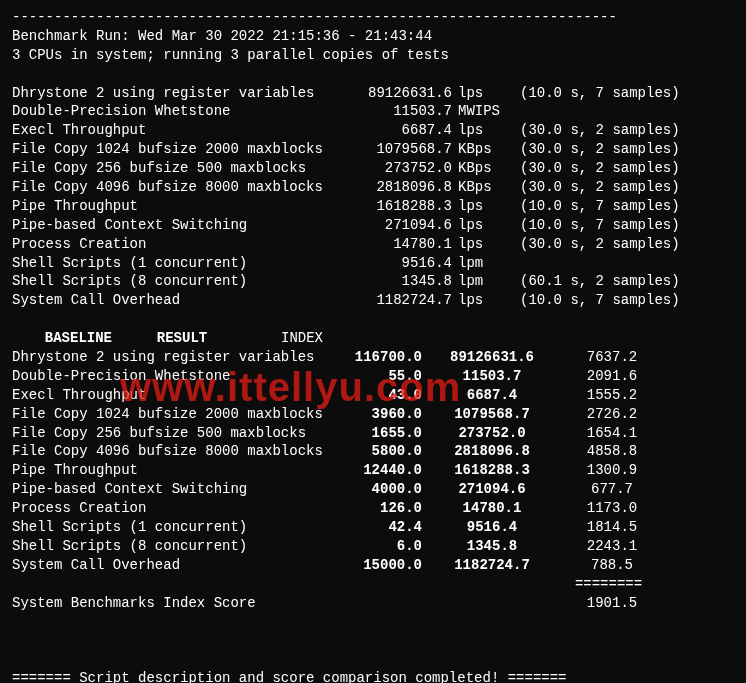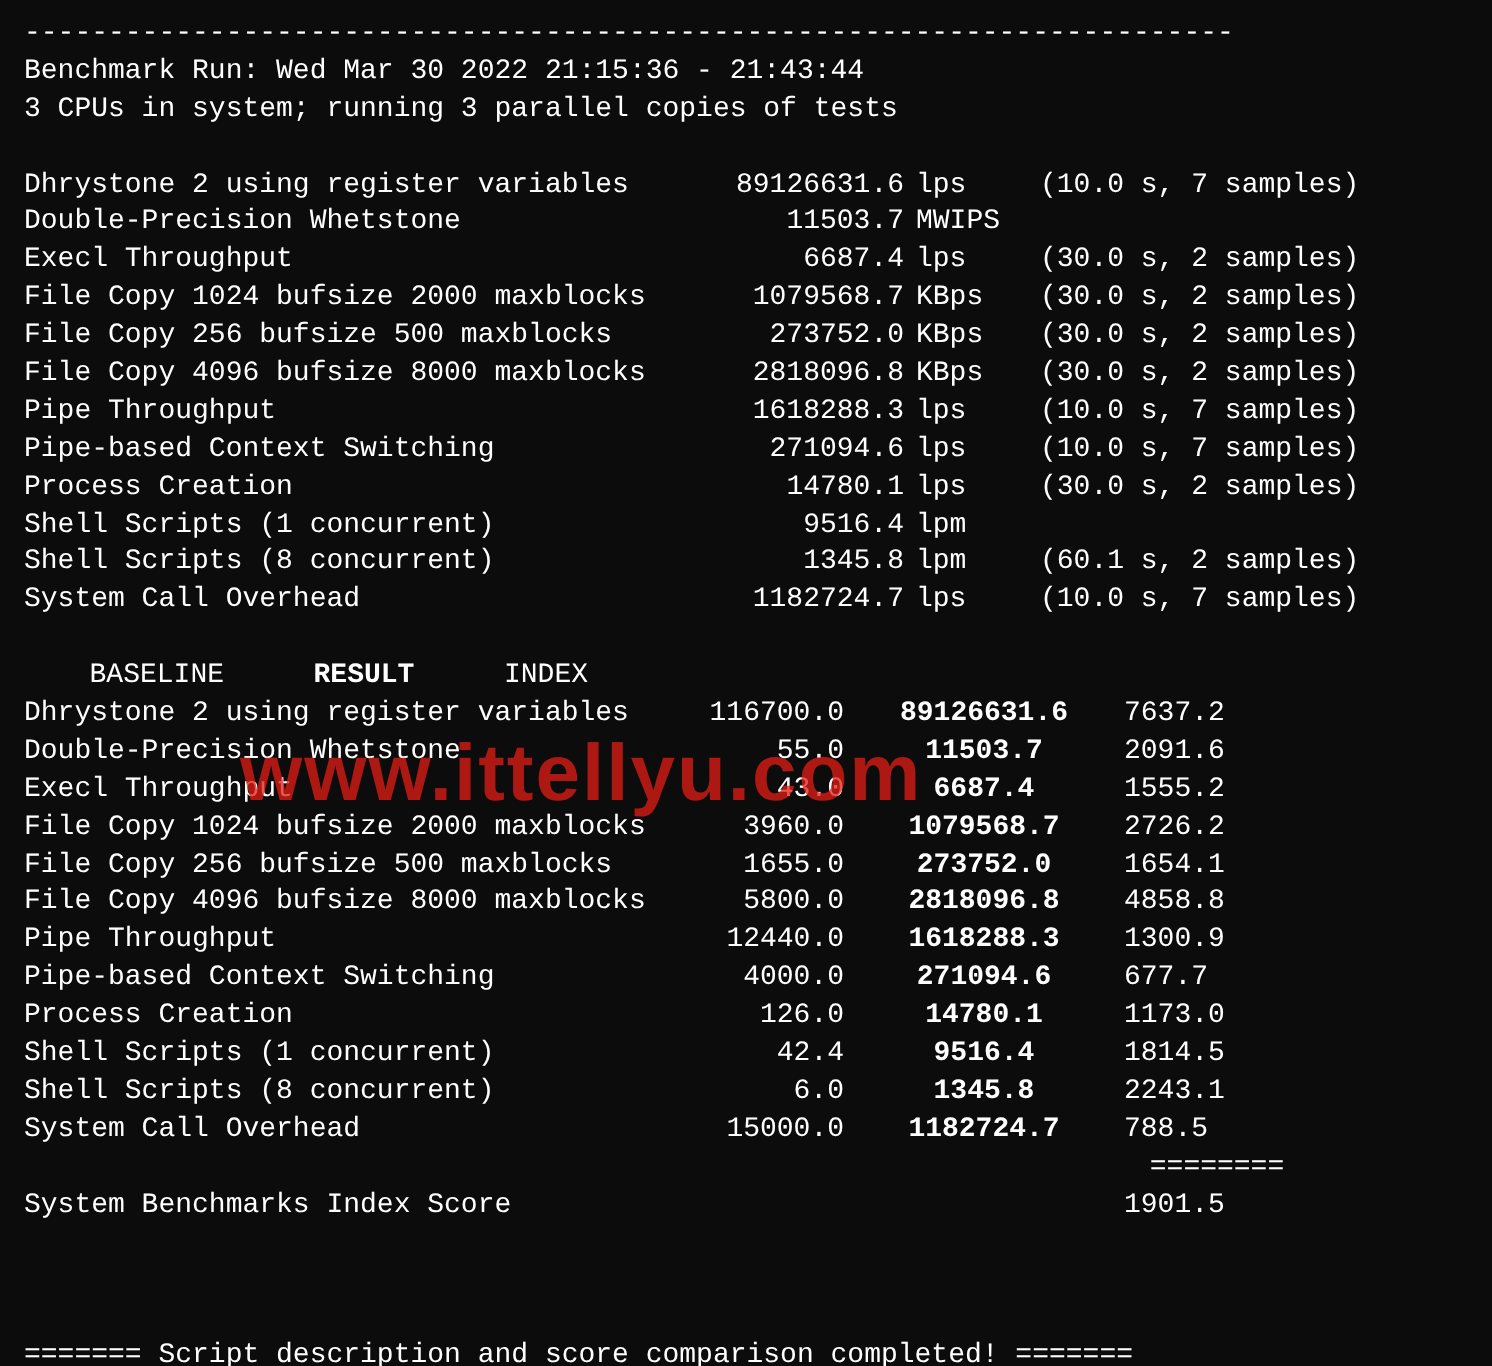--- a/index.html
+++ b/index.html
@@ -24,23 +24,23 @@
   }
   .row {
     display: flex;
     white-space: pre;
   }
   .c-name { width: 310px; }
   .c-val  { width: 130px; text-align: right; }
   .c-unit { width: 50px;  padding-left: 6px; }
   .c-note { padding-left: 12px; }
   .i-name { width: 310px; }
-  .i-base { width: 100px; text-align: right; }
+  .i-base { width: 100px; text-align: right; font-weight: bold; }
   .i-res  { width: 140px; text-align: center; font-weight: bold; }
-  .i-idx  { width: 100px; text-align: left; }
+  .i-idx  { width: 100px; text-align: center; }
   .watermark {
     position: absolute;
     top: 360px;
     left: 120px;
     font-size: 40px;
     font-weight: bold;
     color: rgba(227, 30, 20, 0.75);
     font-family: Arial, sans-serif;
     pointer-events: none;
     letter-spacing: 1px;

